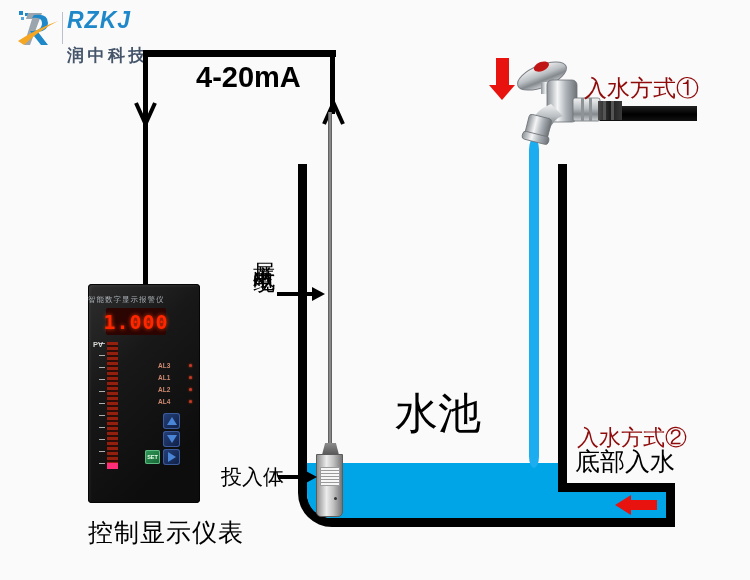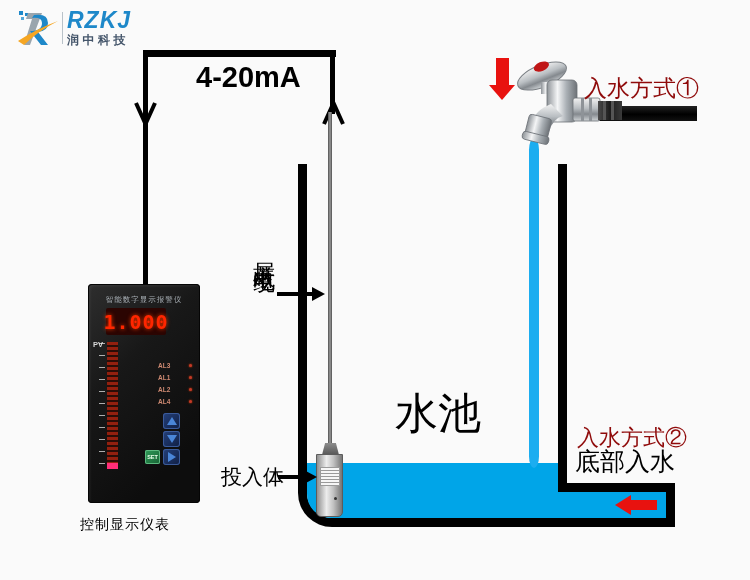--- a/index.html
+++ b/index.html
@@ -8,21 +8,21 @@
     outline:1px solid #e3e3e3;overflow:hidden;
     font-family:"Liberation Sans", sans-serif;color:#000;
   }
   .abs{position:absolute;}
 
   
   #logo{left:16px;top:9px;width:150px;height:42px;display:flex;align-items:flex-start;}
   #logo .mark{width:44px;height:40px;}
   #logo .divider{width:1px;height:32px;background:#b9c2c9;margin:3px 4px 0 2px;}
   #logo .word{color:#1e88c9;font-weight:bold;font-size:23px;line-height:22px;letter-spacing:1px;font-style:italic;}
-  #logo .sub{color:#44556a;font-weight:bold;font-size:12px;letter-spacing:3.5px;margin-top:1px;}
+  #logo .sub{color:#44556a;font-weight:bold;font-size:17px;letter-spacing:3.5px;margin-top:13px;}
 
   
   .wire{background:#000;}
   #loop-top{left:143px;top:50px;width:193px;height:7px;}
   #wire-left{left:143px;top:50px;width:5px;height:235px;}
   #wire-right{left:330px;top:50px;width:5px;height:64px;}
   #loop-label{left:196px;top:61px;font-size:29px;font-weight:bold;}
   #cable{left:328px;top:112px;width:4px;height:333px;background:linear-gradient(to right,#4f4f4f,#9b9b9b 50%,#4f4f4f);}
 
   
@@ -50,42 +50,42 @@
   
   .dkred{color:#8f0a0a;}
   #lbl-inlet1{left:584px;top:73px;font-size:23px;}
   #lbl-inlet2{left:577px;top:423px;font-size:22px;}
   #lbl-inlet2-note{left:575px;top:445px;font-size:25px;font-weight:normal;}
   #lbl-pool{left:395px;top:385px;font-size:43px;}
   #lbl-cable{left:251px;top:245px;font-size:22px;writing-mode:vertical-rl;text-orientation:upright;
              letter-spacing:3px;line-height:26px;}
   #lbl-probe{left:221px;top:463px;font-size:21px;}
   #lbl-probe-note{left:216px;top:488px;font-size:22px;font-weight:bold;}
-  #lbl-caption{left:80px;top:516px;font-size:14px;letter-spacing:1px;}
+  #lbl-caption{left:88px;top:516px;font-size:25px;letter-spacing:1px;}
   #cable-arrow-shaft{left:277px;top:292px;width:37px;height:4px;background:#000;}
   #cable-arrow-head{left:312px;top:287px;width:0;height:0;border-top:7px solid transparent;
                     border-bottom:7px solid transparent;border-left:13px solid #000;}
   #probe-arrow-shaft{left:278px;top:475px;width:28px;height:4px;background:#000;}
   #probe-arrow-head{left:304px;top:470px;width:0;height:0;border-top:7px solid transparent;
                     border-bottom:7px solid transparent;border-left:13px solid #000;}
 
   
   #sensor-cap{left:322px;top:443px;width:17px;height:12px;background:linear-gradient(to bottom,#8d8d8d,#565656);
               clip-path:polygon(18% 0,82% 0,100% 100%,0 100%);}
   #sensor-body{left:316px;top:454px;width:27px;height:63px;box-sizing:border-box;border:1px solid #5c5c5c;
                border-radius:0 0 5px 5px;background:linear-gradient(to right,#8f8f8f,#ececec 38%,#c2c2c2 65%,#757575);}
   #sensor-label{left:320px;top:467px;width:20px;height:19px;background:#f6f6f6;border:1px solid #9a9a9a;
                 box-sizing:border-box;background-image:repeating-linear-gradient(to bottom,transparent 0 2px,#9a9a9a 2px 3px);}
   #sensor-dot{left:334px;top:497px;width:3px;height:3px;background:#333;border-radius:50%;}
 
   
   #meter{left:88px;top:284px;width:112px;height:219px;border-radius:4px;
          background:linear-gradient(135deg,#2e2e2e,#181818 35%,#0d0d0d 80%);
          box-shadow:inset 0 0 0 1px #050505, inset 2px 2px 3px rgba(255,255,255,.08);}
-  #meter .title{position:absolute;left:0;top:11px;width:100%;text-align:center;font-size:7.5px;
+  #meter .title{position:absolute;left:0;top:11px;width:100%;text-align:left;font-size:7.5px;
                 color:#a9b0b6;letter-spacing:1px;}
   #meter .pv{position:absolute;left:5px;top:32px;font-size:7.5px;color:#d8d8d8;font-weight:bold;margin-top:24px;}
   #meter .display{position:absolute;left:18px;top:24px;width:60px;height:27px;background:#2b0502;
                   border-radius:2px;display:flex;align-items:center;justify-content:center;}
   #meter .digits{font-family:"DejaVu Sans Mono",monospace;font-size:20px;font-weight:bold;color:#ff2600;
                  letter-spacing:1px;text-shadow:0 0 4px rgba(255,60,0,.9);}
   #meter .ticks{position:absolute;left:11px;top:59px;width:6px;height:126px;
                 background:repeating-linear-gradient(to bottom,rgba(255,255,255,.65) 0 1px,transparent 1px 12px);}
   #meter .bar{position:absolute;left:19px;top:58px;width:11px;height:127px;
               background:repeating-linear-gradient(to bottom,#93200f 0 3px,#2c0d07 3px 5px);}

